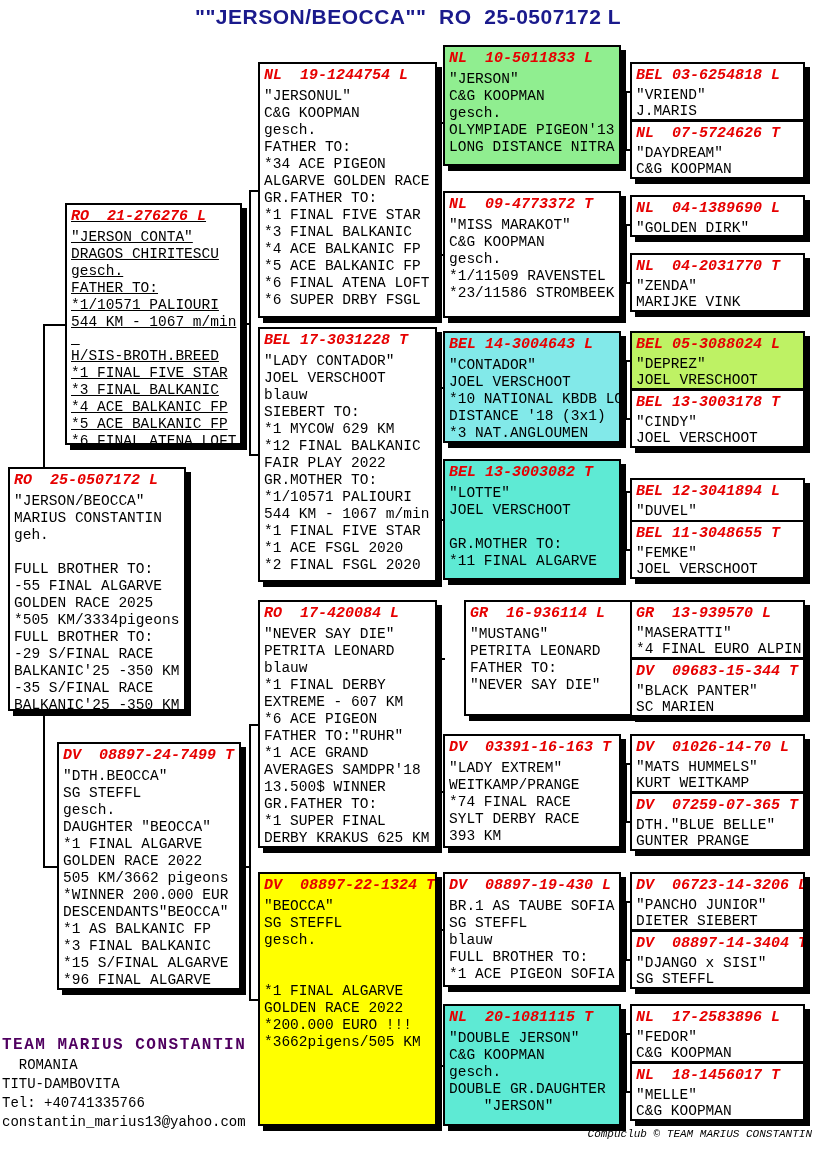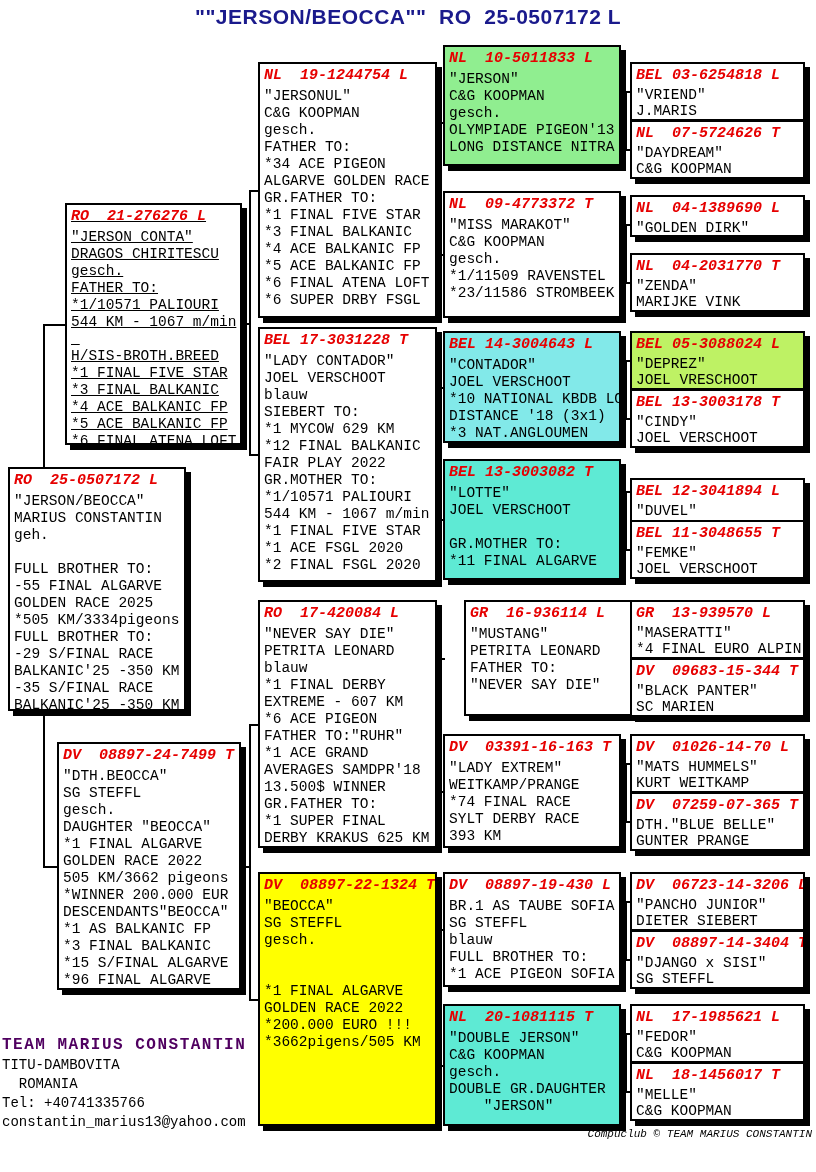--- a/index.html
+++ b/index.html
@@ -338,32 +338,32 @@
       <div class="ring">DV  06723-14-3206 L</div>
       <div class="bline">"PANCHO JUNIOR"</div>
       <div class="bline">DIETER SIEBERT</div>
     </div>
     <div class="pbox small" style="left: 630px; top: 930px; width: 175px; height: 59px; background: rgb(255, 255, 255);">
       <div class="ring">DV  08897-14-3404 T</div>
       <div class="bline">"DJANGO x SISI"</div>
       <div class="bline">SG STEFFL</div>
     </div>
     <div class="pbox small" style="left: 630px; top: 1004px; width: 175px; height: 59px; background: rgb(255, 255, 255);">
-      <div class="ring">NL  17-1985621 L</div>
+      <div class="ring">NL  17-2583896 L</div>
       <div class="bline">"FEDOR"</div>
       <div class="bline">C&amp;G KOOPMAN</div>
     </div>
     <div class="pbox small" style="left: 630px; top: 1062px; width: 175px; height: 59px; background: rgb(255, 255, 255);">
       <div class="ring">NL  18-1456017 T</div>
       <div class="bline">"MELLE"</div>
       <div class="bline">C&amp;G KOOPMAN</div>
     </div>
   </div>
 
 <div class="footer">
   <div class="team">TEAM MARIUS CONSTANTIN</div>
+  <div class="fline">  ROMANIA</div>
   <div class="fline">TITU-DAMBOVITA</div>
-  <div class="fline">  ROMANIA</div>
   <div class="fline">Tel: +40741335766</div>
   <div class="fline">constantin_marius13@yahoo.com</div>
 </div>
 
 <div class="credit">Compuclub © TEAM MARIUS CONSTANTIN</div>
 
 </body></html>

